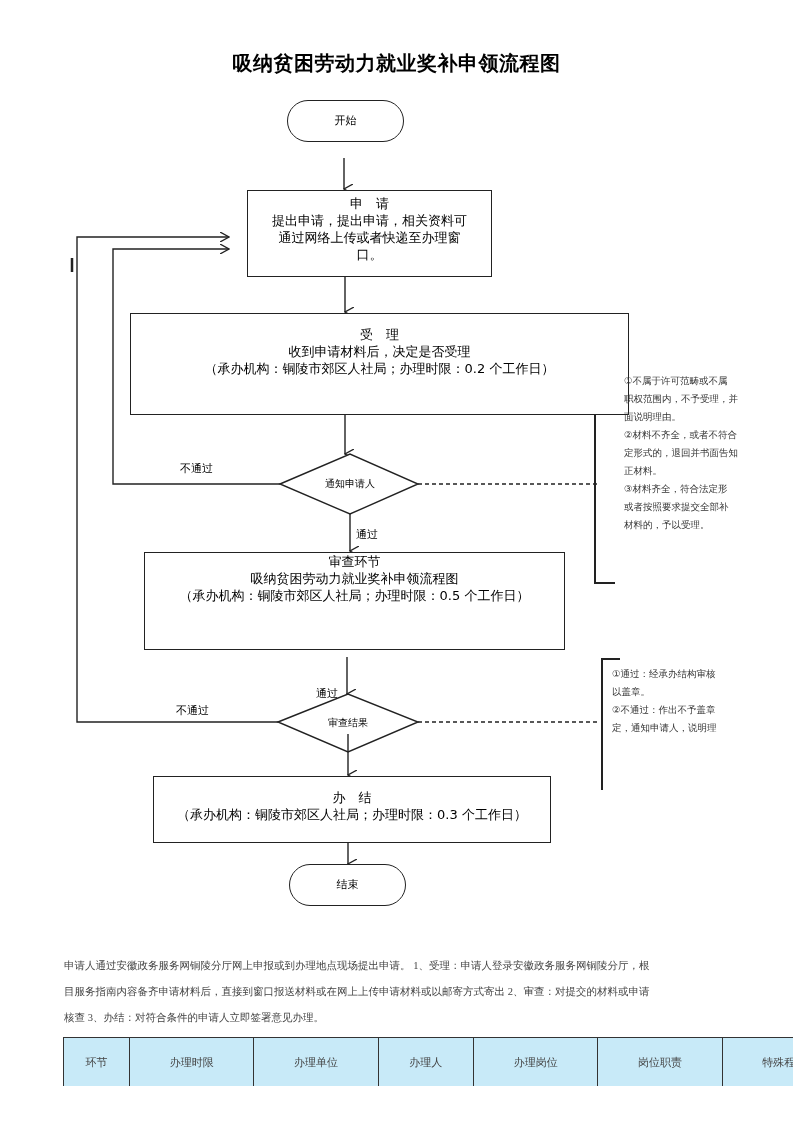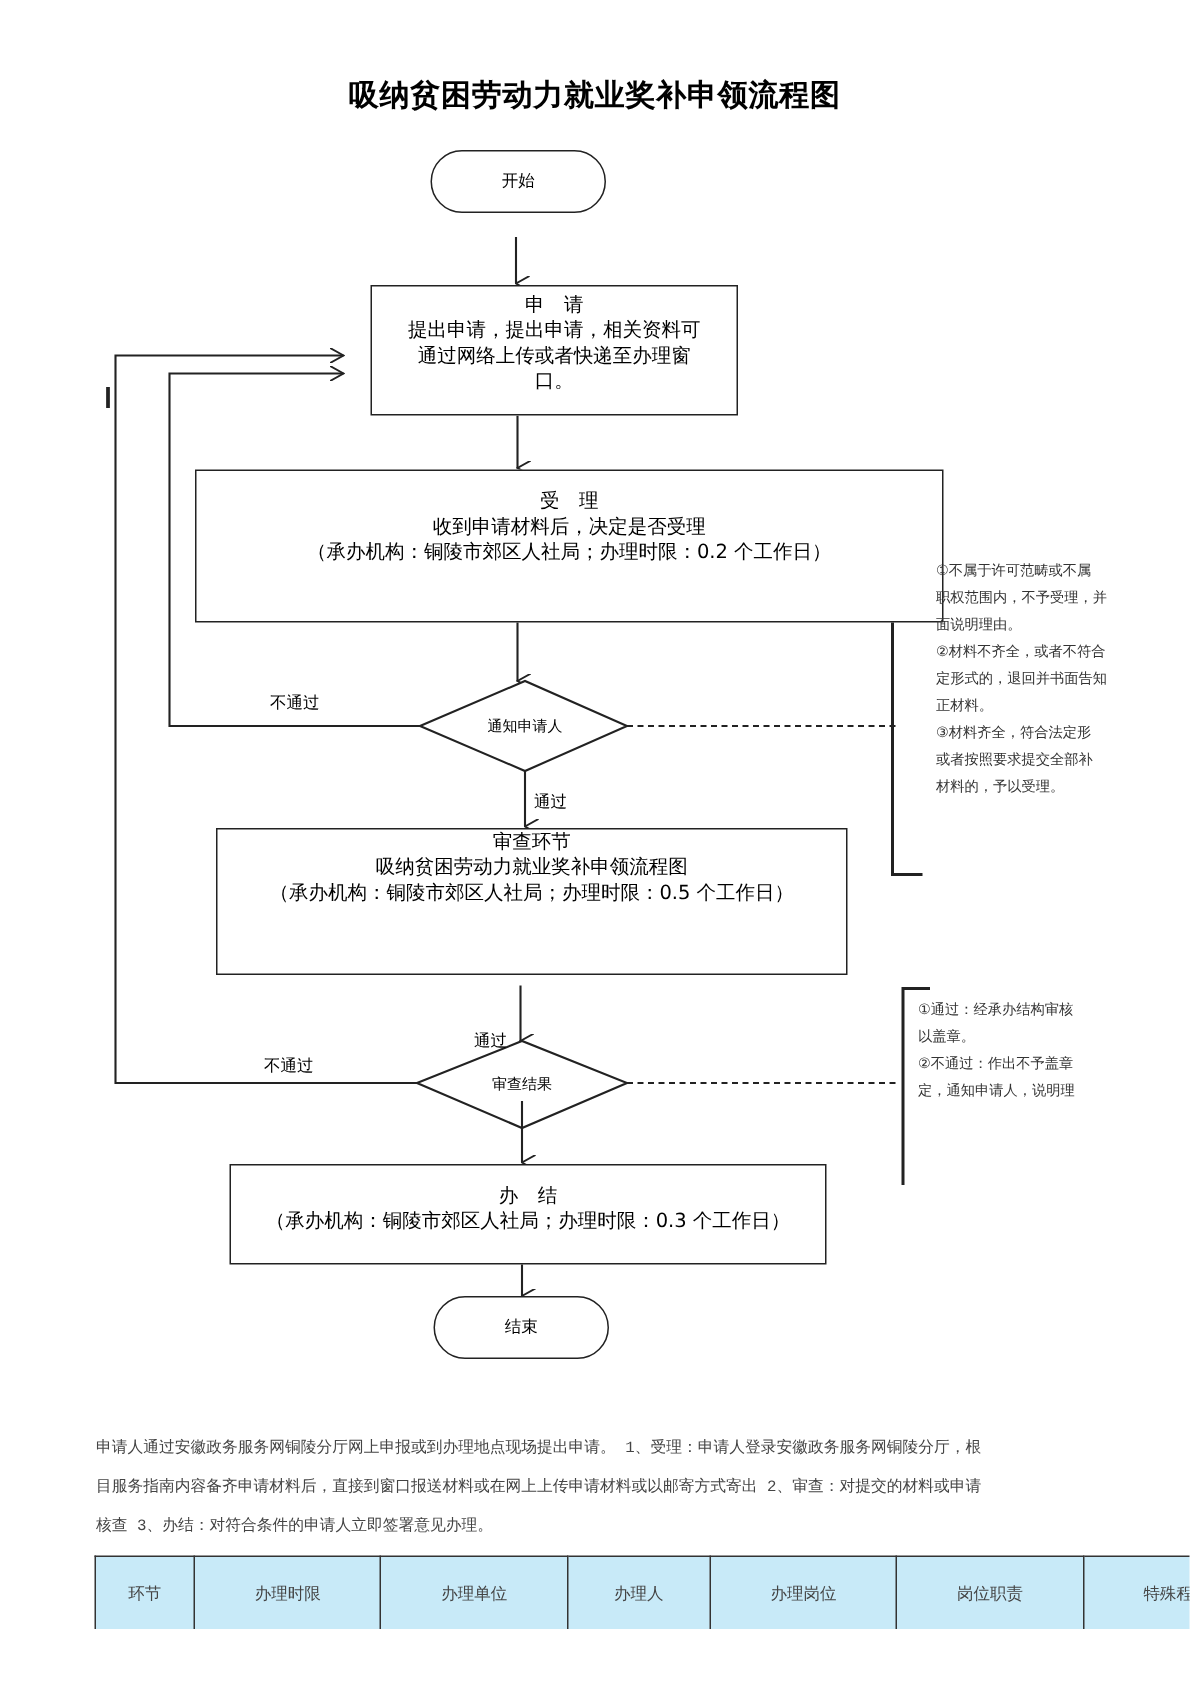--- a/index.html
+++ b/index.html
@@ -8,21 +8,21 @@
   .title { position:absolute; left:0; top:50px; width:793px; text-align:center;
            font-family: Liberation Serif, serif; font-weight:bold; font-size:20px; letter-spacing:0.5px; }
   svg.flow { position:absolute; left:0; top:0; }
   .box { position:absolute; border:1.5px solid #222; background:#fff; box-sizing:border-box;
          text-align:center; font-size:13px; line-height:17px; }
   .terminal { position:absolute; border:1.5px solid #222; border-radius:22px; background:#fff;
               box-sizing:border-box; text-align:center; font-size:11px; }
   .lbl { position:absolute; font-size:11px; }
   .dlbl { position:absolute; font-size:10px; text-align:center; }
   .note { position:absolute; font-size:9.5px; line-height:18px; color:#333; white-space:nowrap; overflow:hidden; }
-  .para { position:absolute; left:64px; width:692px; font-family:Liberation Mono, monospace;
+  .para { position:absolute; left:64px; width:692px; font-family:Liberation Serif, serif;
           font-size:10.5px; color:#444; line-height:26px; white-space:nowrap; overflow:hidden; }
   table.info { position:absolute; left:63px; top:1037px; width:784px; border-collapse:collapse; }
   table.info th { background:#c8eaf8; border:1px solid #333; border-bottom:none; height:46px;
                   font-family:"DejaVu Serif", serif; font-weight:normal; font-size:11px; color:#444; }
 </style>
 </head>
 <body>
 
 <div class="title">吸纳贫困劳动力就业奖补申领流程图</div>
 

